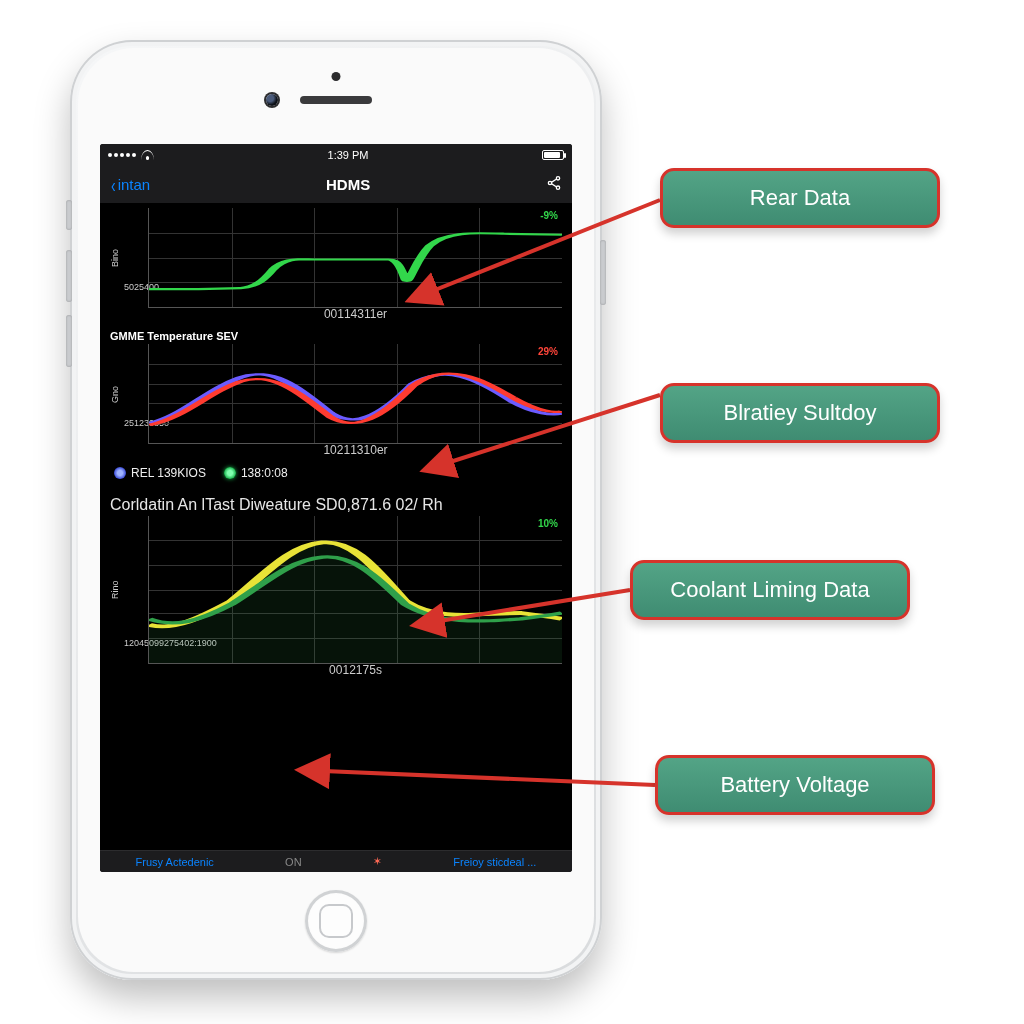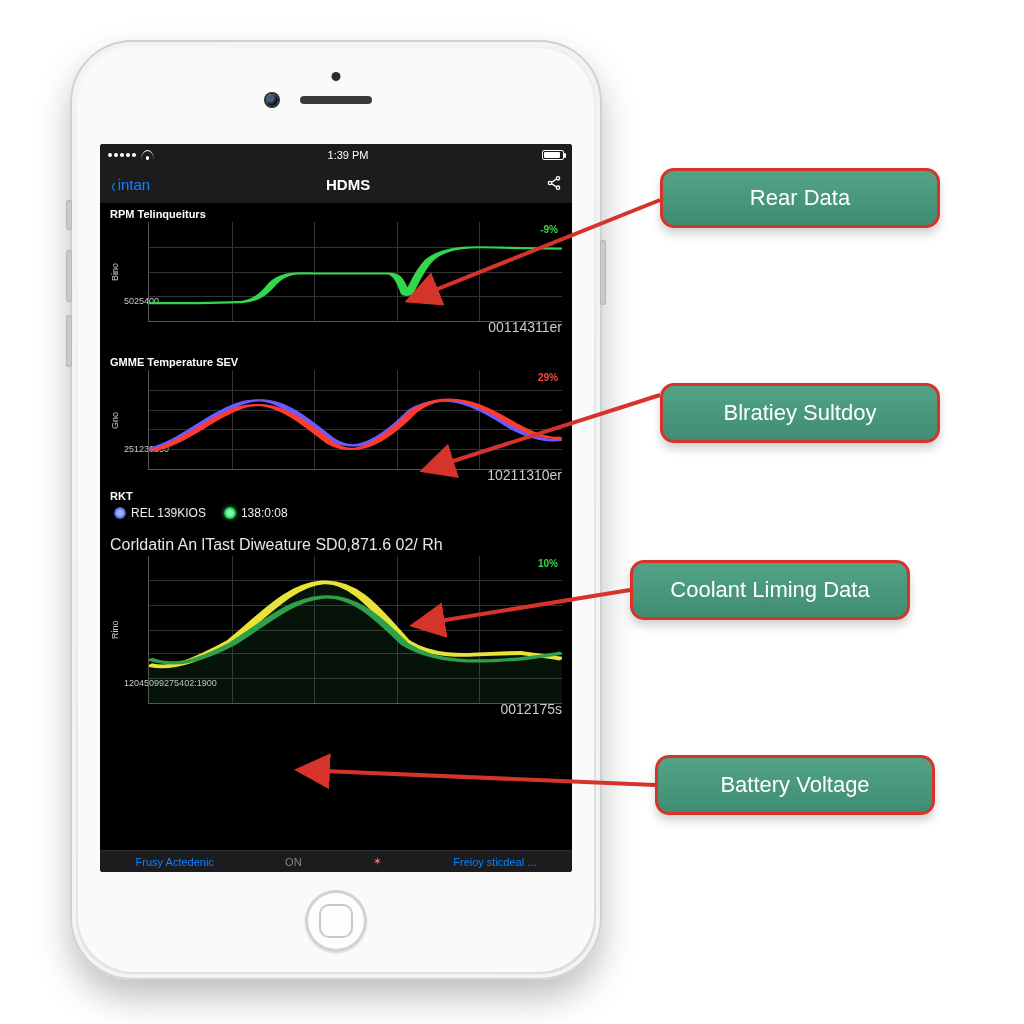--- a/index.html
+++ b/index.html
@@ -105,21 +105,21 @@
   .panel{padding:4px 10px 2px 10px;}
   .panel h4{font-size:11px;font-weight:700;margin-bottom:2px;color:#fff}
   .chart-wrap{position:relative;height:100px;display:flex}
   .chart-wrap.tall{height:148px}
   .yaxis-label{writing-mode:vertical-rl;transform:rotate(180deg);font-size:9px;color:#ccc;text-align:center;width:14px}
   .yticks{display:flex;flex-direction:row;justify-content:space-between;align-items:flex-end;font-size:9px;color:#ccc;padding:2px 3px 16px 0;width:24px}
   .plot{flex:1;position:relative;border:1px solid #555;border-top:none;border-right:none}
   .plot .grid-h,.plot .grid-v{position:absolute;background:#333}
   .grid-h{left:0;right:0;height:1px}
   .grid-v{top:0;bottom:0;width:1px}
-  .xticks{position:absolute;left:0;right:0;bottom:-14px;display:flex;justify-content:flex-end;font-size:14px;color:#ccc}
+  .xticks{position:absolute;left:0;right:0;bottom:-14px;display:flex;justify-content:center;font-size:12px;color:#ccc}
   .badge{position:absolute;top:2px;right:4px;font-size:10px;font-weight:600}
   .badge.green{color:#32d74b}
   .badge.red{color:#ff453a}
   svg.curve{position:absolute;inset:0;width:100%;height:100%}
 
   .rkt-row{display:flex;gap:18px;align-items:center;padding:2px 4px 6px;font-size:12px}
   .rkt-row .pill{display:flex;align-items:center;gap:5px}
   .dot-icon{width:12px;height:12px;border-radius:50%;display:inline-block}
   .dot-blue{background:radial-gradient(circle,#9fb3ff 0 30%,#3a4bd8 70%)}
   .dot-green{background:radial-gradient(circle,#7fffae 0 30%,#17b24a 70%);box-shadow:0 0 4px #17b24a}
@@ -198,21 +198,20 @@
               <circle cx="6" cy="12" r="2.5"></circle>
               <circle cx="18" cy="19" r="2.5"></circle>
             <path d="M8 11 16 6M8 13 16 18"></path>
           </svg>
         </span>
       </div>
 
       <div class="content">
 
         <div class="panel">
-          <h4>RPM Telinqueiturs</h4>
           <div class="chart-wrap">
             <span class="yaxis-label">Bino</span>
             <div class="yticks">
               <span>50</span>
               <span>25</span>
               <span>40</span>
               <span>0</span>
             </div>
             <div class="plot">
               <span class="badge green">-9%</span>
@@ -230,21 +229,21 @@
                 <span>00</span>
                 <span>1</span>
                 <span>1</span>
                 <span>43</span>
                 <span>11er</span>
               </div>
             </div>
           </div>
         </div>
 
-        <div class="panel" style="margin-top:28px">
+        <div class="panel" style="margin-top:16px">
           <h4>GMME Temperature SEV</h4>
           <div class="chart-wrap">
             <span class="yaxis-label">Gno</span>
             <div class="yticks">
               <span>25</span>
               <span>12</span>
               <span>30</span>
               <span>8</span>
               <span>50</span>
             </div>
@@ -267,21 +266,20 @@
                 <span>2</span>
                 <span>1</span>
                 <span>13</span>
                 <span>10er</span>
               </div>
             </div>
           </div>
         </div>
 
         <div class="panel" style="margin-top:14px">
-          <h4>RKT</h4>
           <div class="rkt-row">
             <span class="pill">
               <span class="dot-icon dot-blue"></span>
               <span>REL 139KIOS</span>
             </span>
             <span class="pill">
               <span class="dot-icon dot-green"></span>
               <span>138:0:08</span>
             </span>
           </div>

